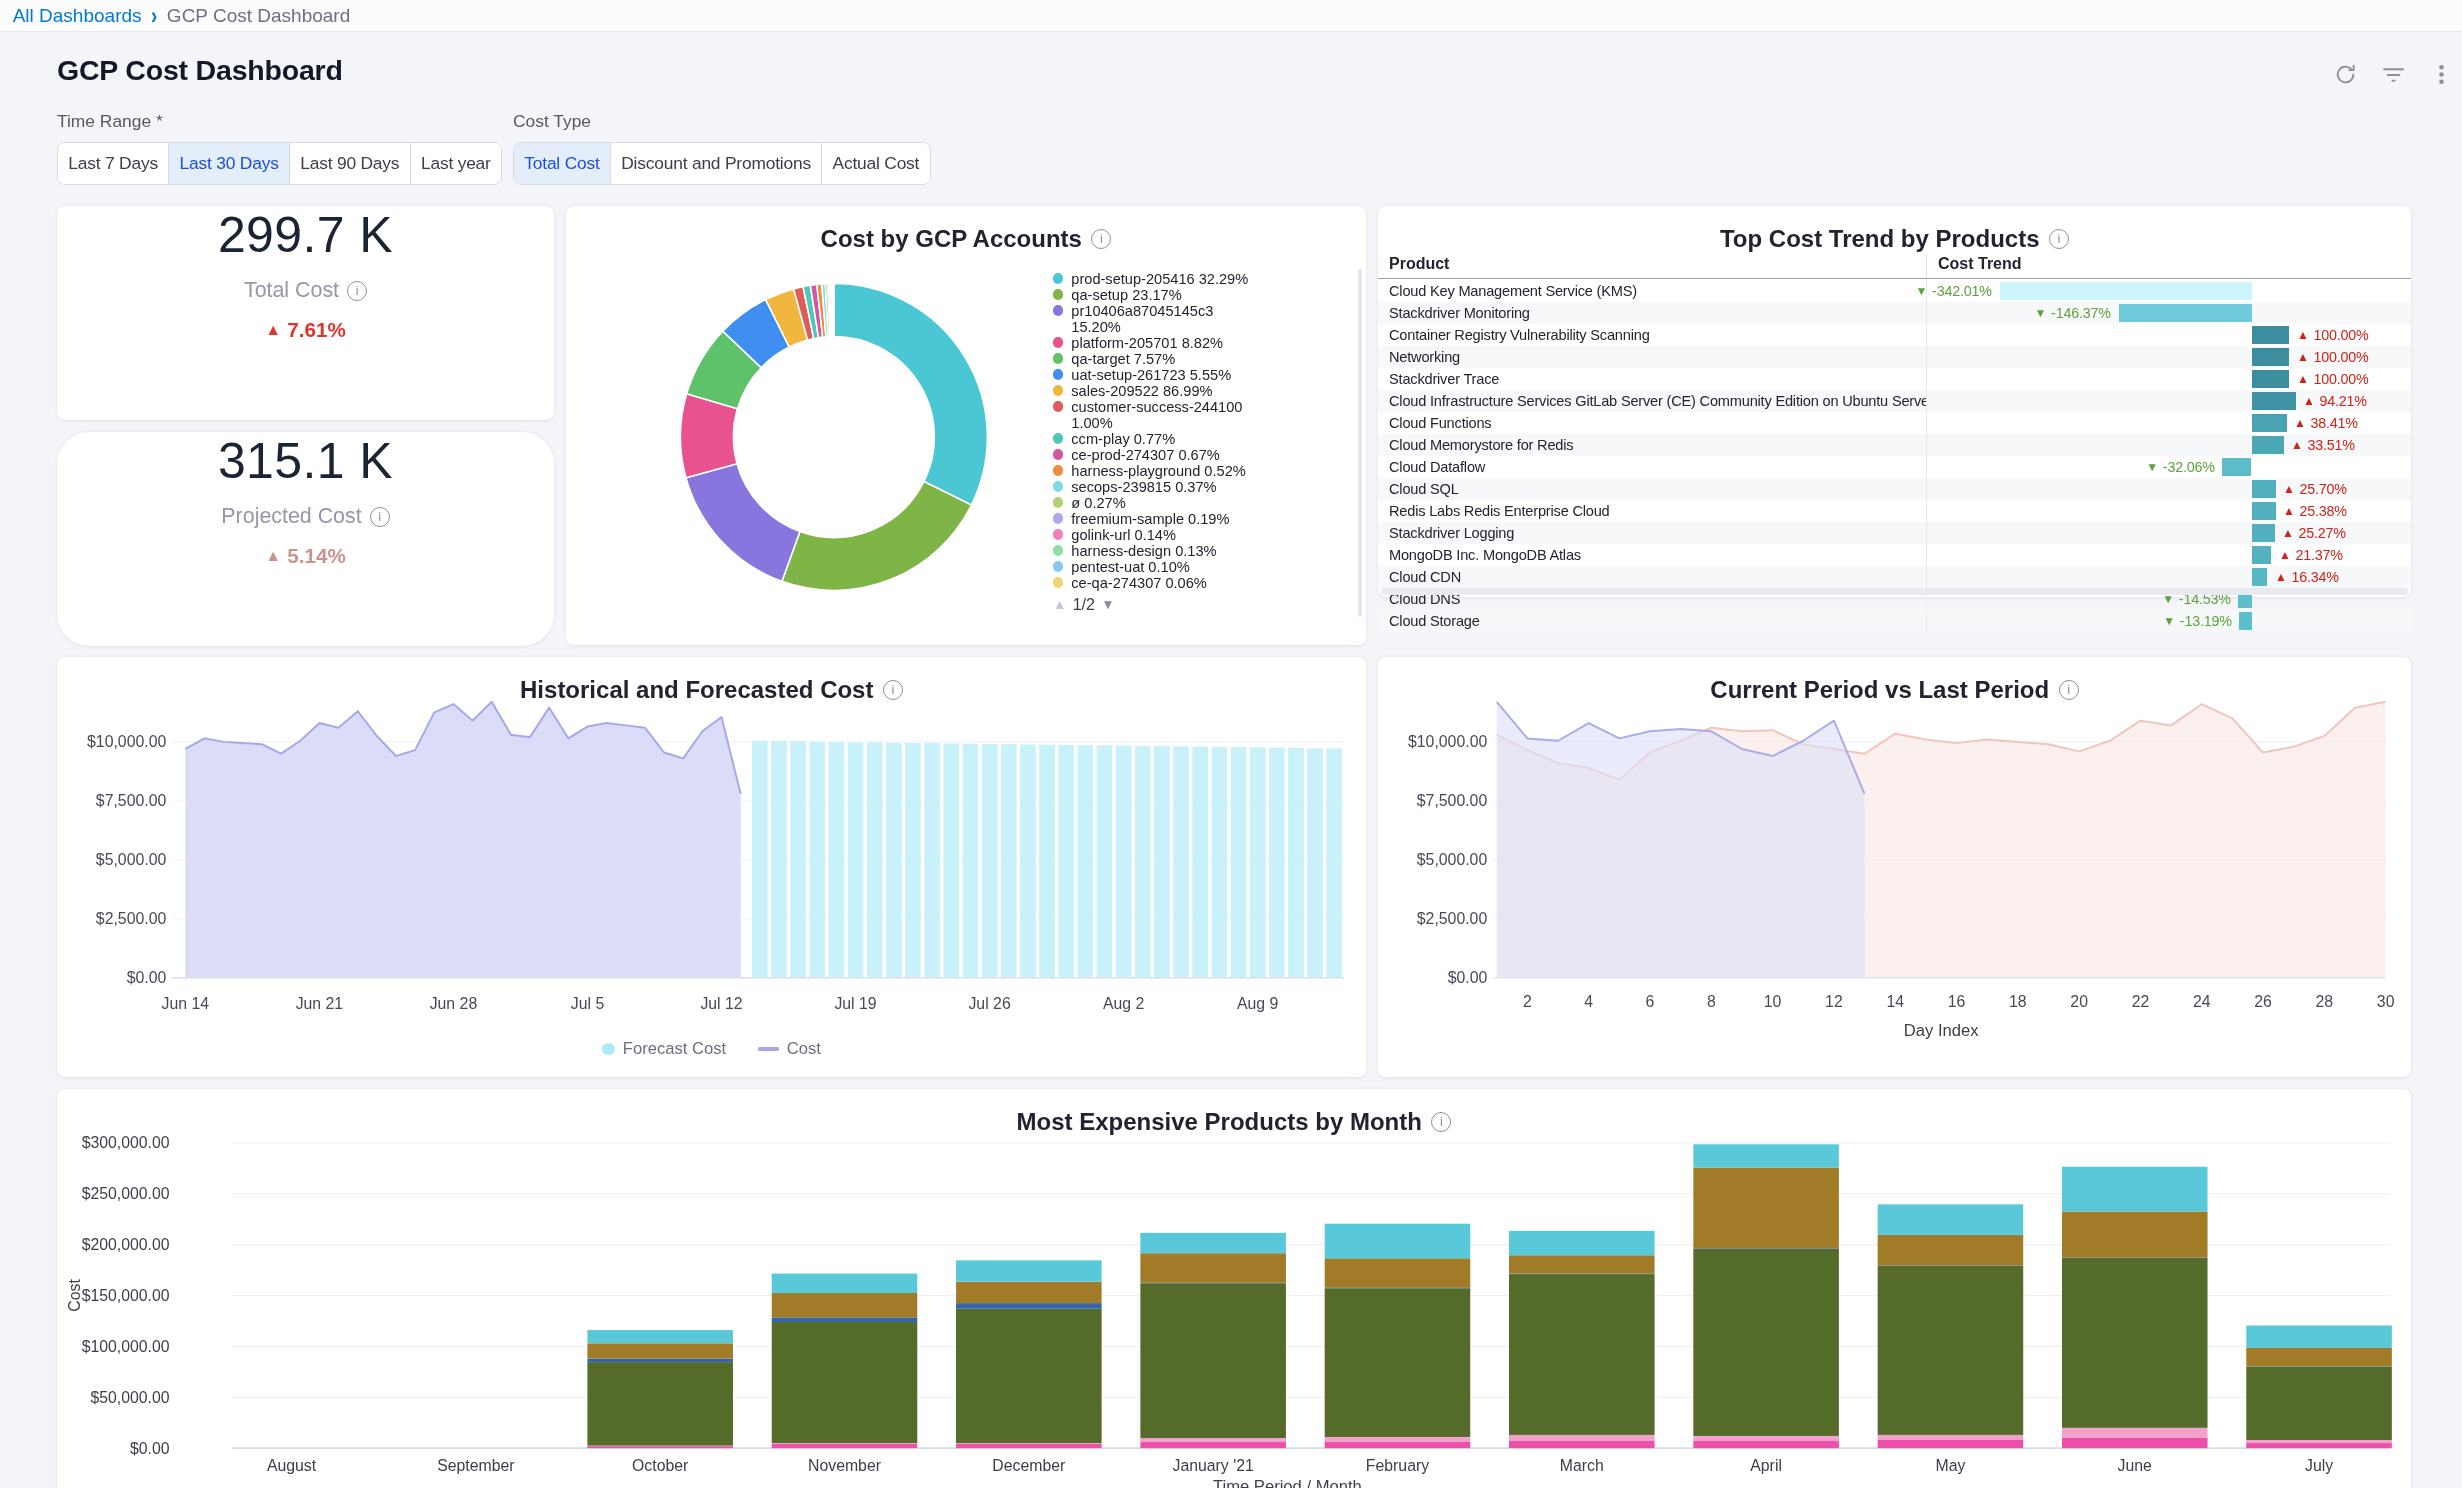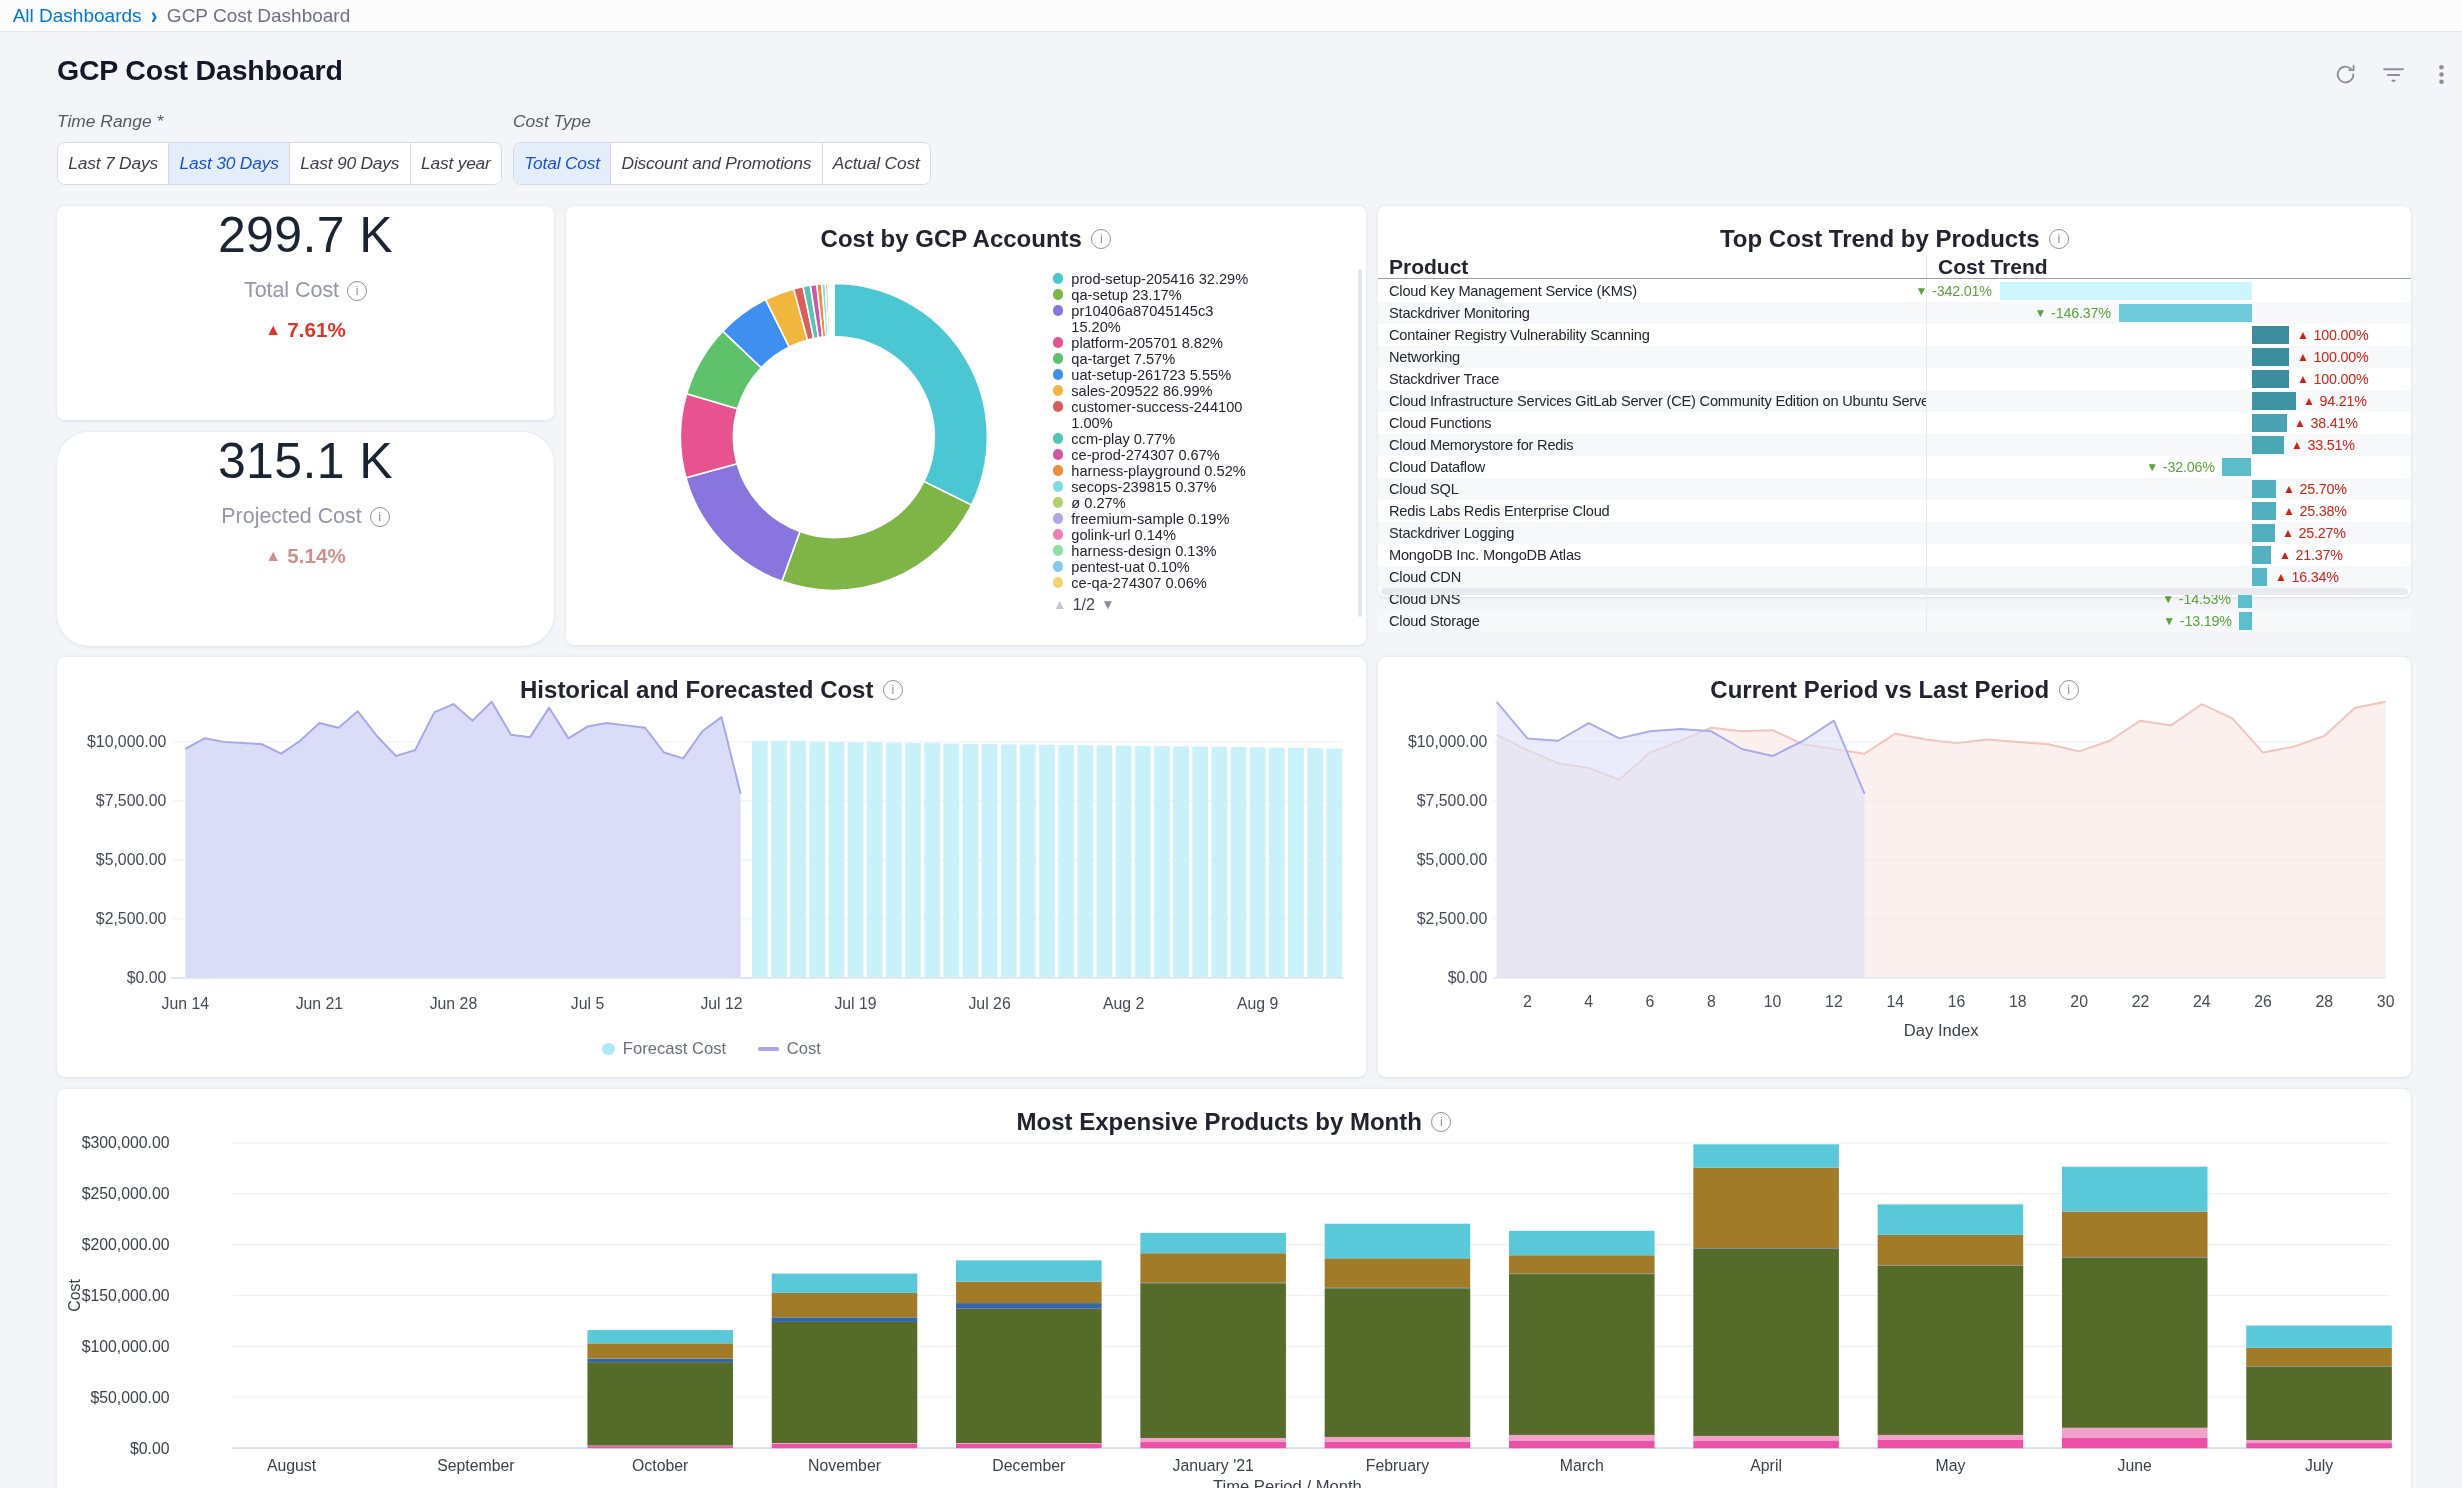--- a/index.html
+++ b/index.html
@@ -5,40 +5,40 @@
 *{box-sizing:border-box;margin:0;padding:0;}
 html,body{width:2462px;height:1489px;overflow:hidden;}
 body{background:#f4f5f9;font-family:"Liberation Sans",sans-serif;color:#22232e;position:relative;}
 .breadcrumb-bar{position:absolute;top:0;left:0;width:2462px;height:32px;background:#fcfcfd;border-bottom:0.8px solid #e7e8ed;display:flex;align-items:center;padding-left:12.7px;font-size:19px;}
 .crumb-link{color:#0278d5;cursor:pointer;}
 .crumb-sep{color:#0278d5;margin:0 9.5px;font-size:19px;font-weight:bold;transform:scaleY(1.3);}
 .crumb-current{color:#6e7081;}
 .page-title{position:absolute;left:57px;top:54px;font-size:28.5px;font-weight:600;color:#121826;letter-spacing:-0.2px;}
 .header-actions{position:absolute;top:62px;right:8px;display:flex;align-items:center;gap:23px;}
 .header-actions svg{display:block;}
-.filter-group{position:absolute;top:111px;font-style:italic;}
+.filter-group{position:absolute;top:111px;}
 .filter-label{font-size:17.4px;color:#57585f;margin-bottom:9.5px;}
 .seg{display:inline-flex;background:#fff;border:0.8px solid #d8d9e0;border-radius:8px;overflow:hidden;}
 .seg .segbtn{border:none;background:#fff;font-size:17.4px;letter-spacing:-0.2px;color:#3c3d48;padding:0 10.3px;height:41px;font-family:inherit;border-left:0.8px solid #d8d9e0;display:flex;align-items:center;cursor:pointer;}
 .seg .segbtn:first-child{border-left:none;}
 .seg .segbtn.selected{background:#e3eefa;color:#1d4ed8;}
 .card{position:absolute;background:#fff;border-radius:8px;box-shadow:0 0.8px 3.2px rgba(40,41,61,.10);}
 .card-title{position:absolute;top:19px;left:0;width:100%;text-align:center;font-size:24px;font-weight:600;color:#22232e;display:flex;justify-content:center;align-items:center;gap:9.5px;}
 .info{width:20px;height:20px;border:1.6px solid #8f909c;border-radius:50%;font-size:12.7px;color:#8f909c;display:inline-flex;align-items:center;justify-content:center;font-weight:400;flex:none;}
 .stat-card{display:flex;flex-direction:column;align-items:center;gap:14.3px;}
 .stat-value{font-size:50px;color:#1b2433;font-weight:500;letter-spacing:0.4px;}
 .stat-label{font-size:21.4px;color:#9596a8;display:flex;align-items:center;gap:8px;}
 .stat-change{font-size:20.6px;font-weight:600;display:flex;align-items:center;gap:6.3px;}
 .tri{font-size:16px;}
 .donut-legend{position:absolute;left:487px;top:65px;width:238px;font-size:14.6px;line-height:16px;}
 .lg-item{display:flex;align-items:flex-start;gap:8px;color:#23242f;}
 .lg-dot{width:10.3px;height:10.3px;border-radius:50%;margin-top:2.4px;flex:none;}
 .lg-page{display:flex;align-items:center;gap:6.3px;margin-top:6.3px;font-size:16px;color:#3f4049;}
 .vscroll{position:absolute;right:4px;top:63px;width:4px;height:348px;background:#e5e6eb;border-radius:2.4px;}
-.tt-head{position:absolute;top:49px;left:0;width:100%;height:24px;display:flex;font-size:21px;font-weight:700;color:#23242f;border-bottom:1.6px solid #9b9ca6;}
+.tt-head{position:absolute;top:49px;left:0;width:100%;height:24px;display:flex;font-size:16px;font-weight:700;color:#23242f;border-bottom:1.6px solid #9b9ca6;}
 .tt-col-p{width:548px;padding-left:11px;}
 .tt-col-t{flex:1;border-left:0.8px solid #e2e3e9;padding-left:11px;}
 .tt-rows{position:absolute;top:74px;left:0;width:100%;}
 .tt-row{display:flex;height:22px;align-items:center;font-size:14.6px;letter-spacing:-0.2px;color:#23242e;}
 .tt-row:nth-child(even){background:#f7f8fa;}
 .tt-prod{width:548px;padding-left:11px;white-space:nowrap;overflow:hidden;}
 .tt-trend{flex:1;position:relative;height:100%;border-left:0.8px solid #e9eaef;}
 .tt-bar{position:absolute;top:2.4px;height:17.4px;}
 .tt-lab{position:absolute;top:0;height:22px;display:flex;align-items:center;gap:4.8px;font-size:14.3px;font-weight:500;white-space:nowrap;}
 .tt-lab .tri{font-size:12px;}

